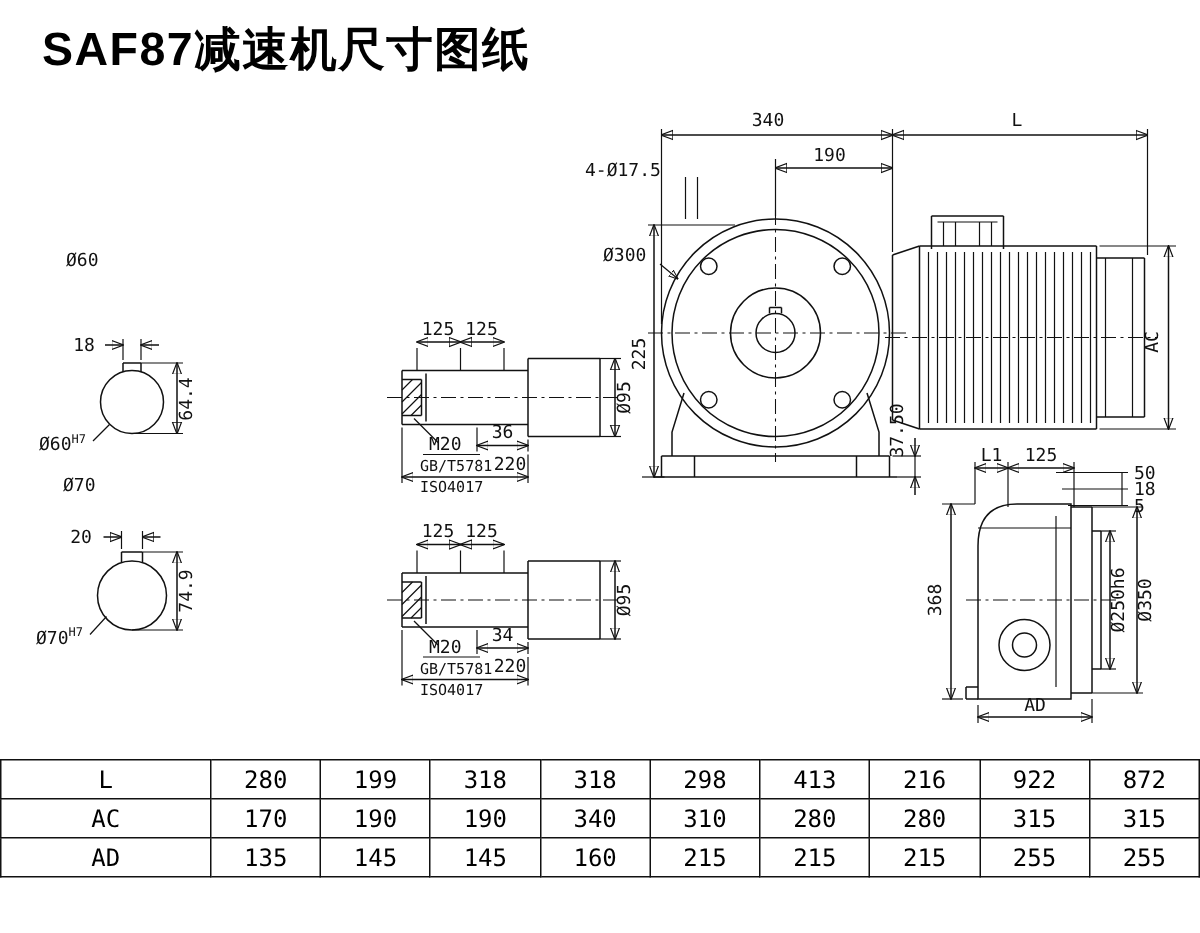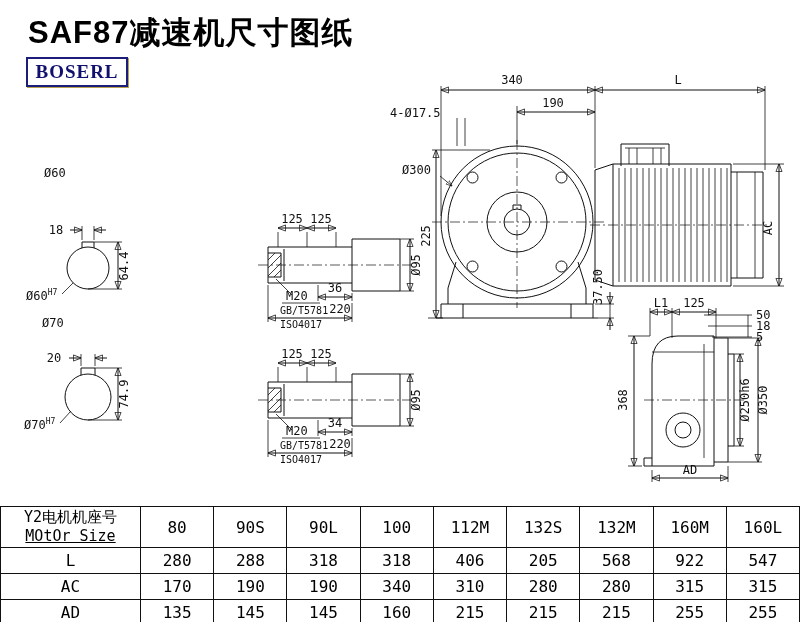--- a/index.html
+++ b/index.html
@@ -22,23 +22,20 @@
   table.spec tr.hdr td{height:40px;}
   .hcell div{line-height:19px;font-size:15px;}
   .hcell .u{text-decoration:underline;}
 </style>
 </head>
 <body>
 
 <div class="page">
 
   <div class="title">SAF87减速机尺寸图纸</div>
-  <div class="logo">
-    <span>BOSERL</span>
-  </div>
 
   <svg width="800" height="506" viewBox="0 0 800 506">
     <defs>
       <marker id="arr" viewBox="0 0 10 10" refX="9.5" refY="5" markerWidth="8" markerHeight="8" orient="auto-start-reverse">
         <path d="M0,1.2 L10,5 L0,8.8 Z" fill="#111" stroke="none"></path>
       </marker>
     </defs>
 
     <g>
       <text x="44" y="177">Ø60</text>
@@ -281,46 +278,31 @@
       <text x="690" y="474" text-anchor="middle">AD</text>
     </g>
   </svg>
 
   <table class="spec">
     <colgroup>
         <col style="width:140px">
         <col span="9">
       </colgroup>
     <tbody>
-        <tr class="hdr">
-      <td class="hcell">
-        <div>Y2电机机座号</div>
-        <div class="u">MOtOr Size</div>
-      </td>
-      <td>80</td>
-      <td>90S</td>
-      <td>90L</td>
-      <td>100</td>
-      <td>112M</td>
-      <td>132S</td>
-      <td>132M</td>
-      <td>160M</td>
-      <td>160L</td>
-    </tr>
     <tr>
       <td>L</td>
       <td>280</td>
-      <td>288</td>
+      <td>199</td>
       <td>318</td>
       <td>318</td>
-      <td>406</td>
-      <td>205</td>
-      <td>568</td>
+      <td>298</td>
+      <td>413</td>
+      <td>216</td>
       <td>922</td>
-      <td>547</td>
+      <td>872</td>
     </tr>
     <tr>
       <td>AC</td>
       <td>170</td>
       <td>190</td>
       <td>190</td>
       <td>340</td>
       <td>310</td>
       <td>280</td>
       <td>280</td>

